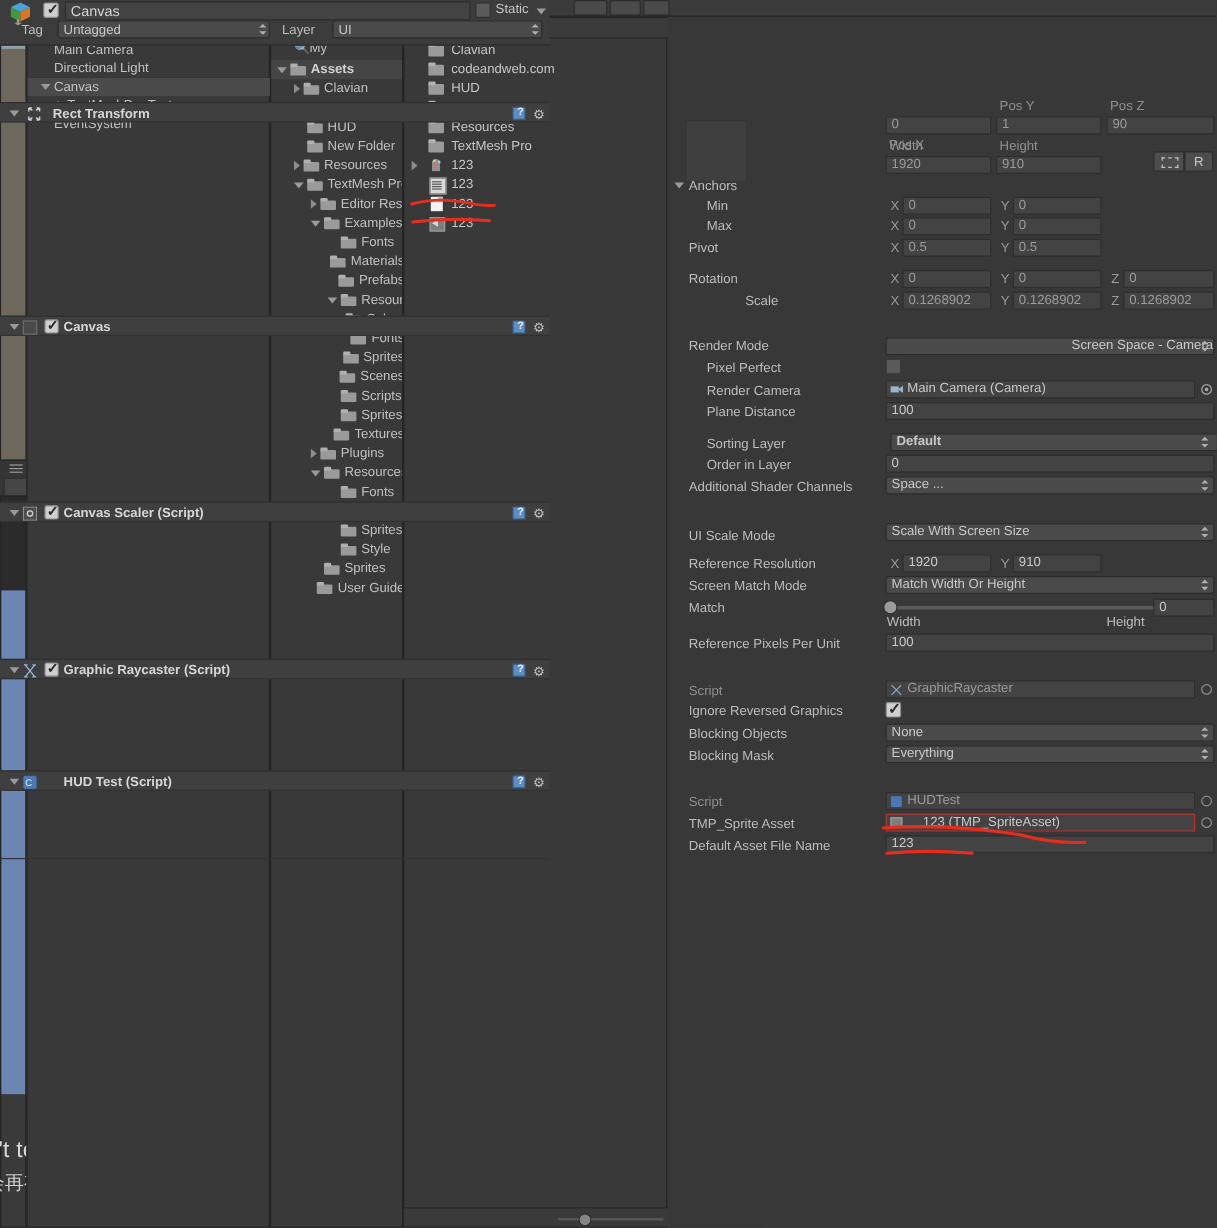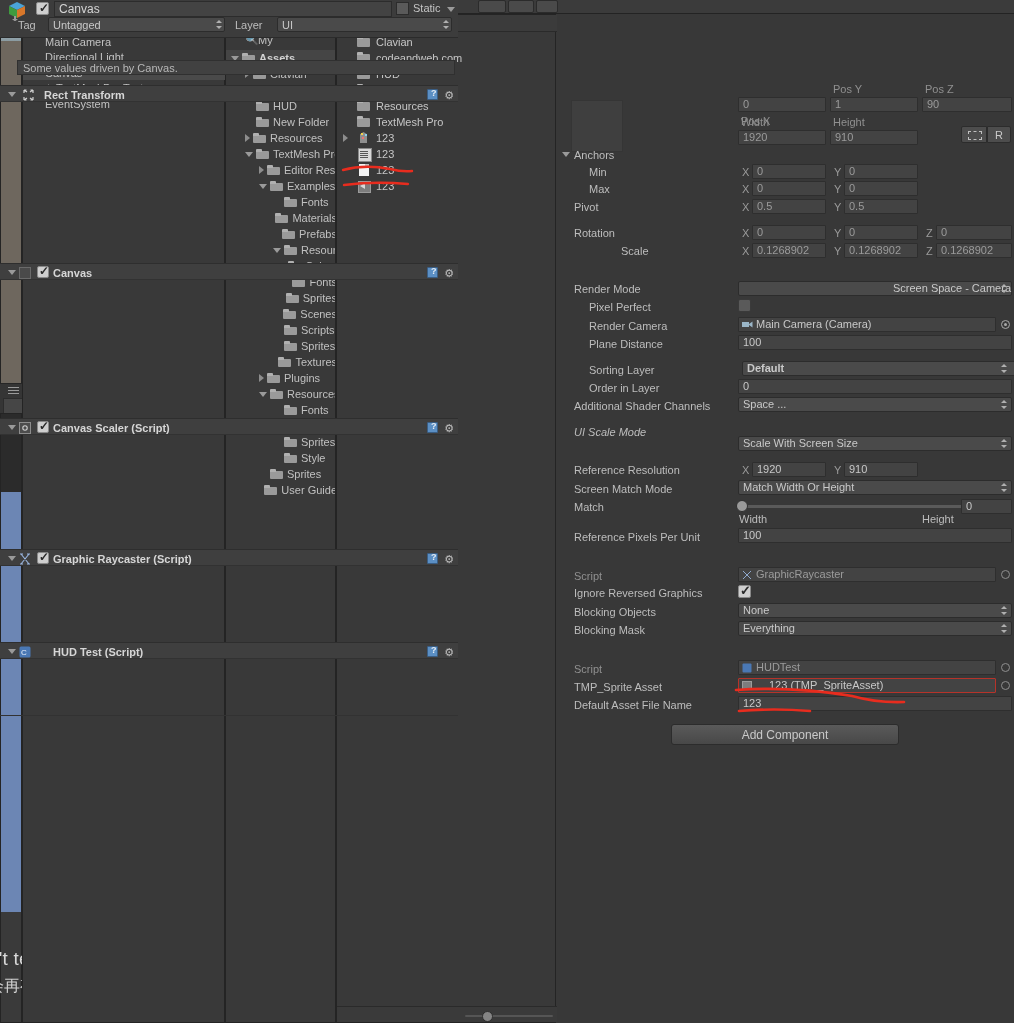--- a/index.html
+++ b/index.html
@@ -497,23 +497,20 @@
         <path d="M2 11 L5 9 M2 11 L2 8 M2 11 L4.5 11" stroke="#d0d0d0" stroke-width="1.2" fill="none"></path>
         <path d="M11 11 L8 9 M11 11 L11 8 M11 11 L8.5 11" stroke="#d0d0d0" stroke-width="1.2" fill="none"></path>
       </svg>
       <div class="comp-title" style="left:44px;top:3px;">Rect Transform</div>
       <div class="comp-help">
           <span>?</span>
         </div>
       <div class="comp-gear">⚙</div>
     </div>
 
-    <div id="drivenbox">
-      <span>Some values driven by Canvas.</span>
-    </div>
     <div id="anchor-preview"></div>
 
     <div class="lbl dim" style="left:741px;top:83px;margin-top:32px;">Pos X</div>
     <div class="lbl dim" style="left:833px;top:83px;">Pos Y</div>
     <div class="lbl dim" style="left:925px;top:83px;">Pos Z</div>
     <div class="fld dimv" style="left:738px;top:97px;width:88px;">0</div>
     <div class="fld dimv" style="left:830px;top:97px;width:88px;">1</div>
     <div class="fld dimv" style="left:922px;top:97px;width:90px;">90</div>
 
     <div class="lbl dim" style="left:741px;top:116px;">Width</div>
@@ -616,21 +613,21 @@
       <div class="comp-chk" style="left:37px;top:2px;">
           <span>✓</span>
         </div>
       <div class="comp-title" style="left:53px;top:3px;">Canvas Scaler (Script)</div>
       <div class="comp-help">
           <span>?</span>
         </div>
       <div class="comp-gear">⚙</div>
     </div>
 
-    <div class="lbl" style="left:574px;top:426px;font-style:italic;">UI Scale Mode</div>
+    <div class="lbl" style="left:574px;top:441px;">UI Scale Mode</div>
     <div class="pop" style="left:738px;top:436px;width:274px;">Scale With Screen Size</div>
     <div class="dd" style="left:1000px;top:439px;"></div>
 
     <div class="lbl" style="left:574px;top:464px;">Reference Resolution</div>
     <div class="axis" style="left:742px;top:464px;">X</div>
     <div class="fld" style="left:752px;top:462px;width:74px;">1920</div>
     <div class="axis" style="left:834px;top:464px;">Y</div>
     <div class="fld" style="left:844px;top:462px;width:74px;">910</div>
 
     <div class="lbl" style="left:574px;top:483px;">Screen Match Mode</div>
@@ -705,21 +702,20 @@
     <div class="lbl" style="left:574px;top:681px;">TMP_Sprite Asset</div>
     <div class="fld" style="left:738px;top:678px;width:258px;padding-left:30px;border-color:#b6332a;">123 (TMP_SpriteAsset)</div>
     <div style="position:absolute;left:742px;top:681px;width:10px;height:9px;background:#7d7d7d;border:1px solid #9b9b9b;"></div>
     <div style="position:absolute;left:1001px;top:681px;width:9px;height:9px;border:1.5px solid #8e8e8e;border-radius:50%;"></div>
 
     <div class="lbl" style="left:574px;top:699px;">Default Asset File Name</div>
     <div class="fld" style="left:738px;top:696px;width:274px;">123</div>
 
     <div class="sep" style="top:715px;left:0;"></div>
 
-    <div id="add-component">Add Component</div>
   </div>
 
   <svg class="abs" style="left:732px;top:684px;width:180px;height:26px;pointer-events:none;">
     <path d="M4 6 Q 60 2, 120 12 Q 145 19, 172 18" stroke="#e82c1e" stroke-width="2.6" fill="none" stroke-linecap="round"></path>
   </svg>
   <svg class="abs" style="left:736px;top:704px;width:82px;height:16px;pointer-events:none;">
     <path d="M3 7 Q 38 4, 74 7" stroke="#e82c1e" stroke-width="2.6" fill="none" stroke-linecap="round"></path>
   </svg>
 
 </div>

